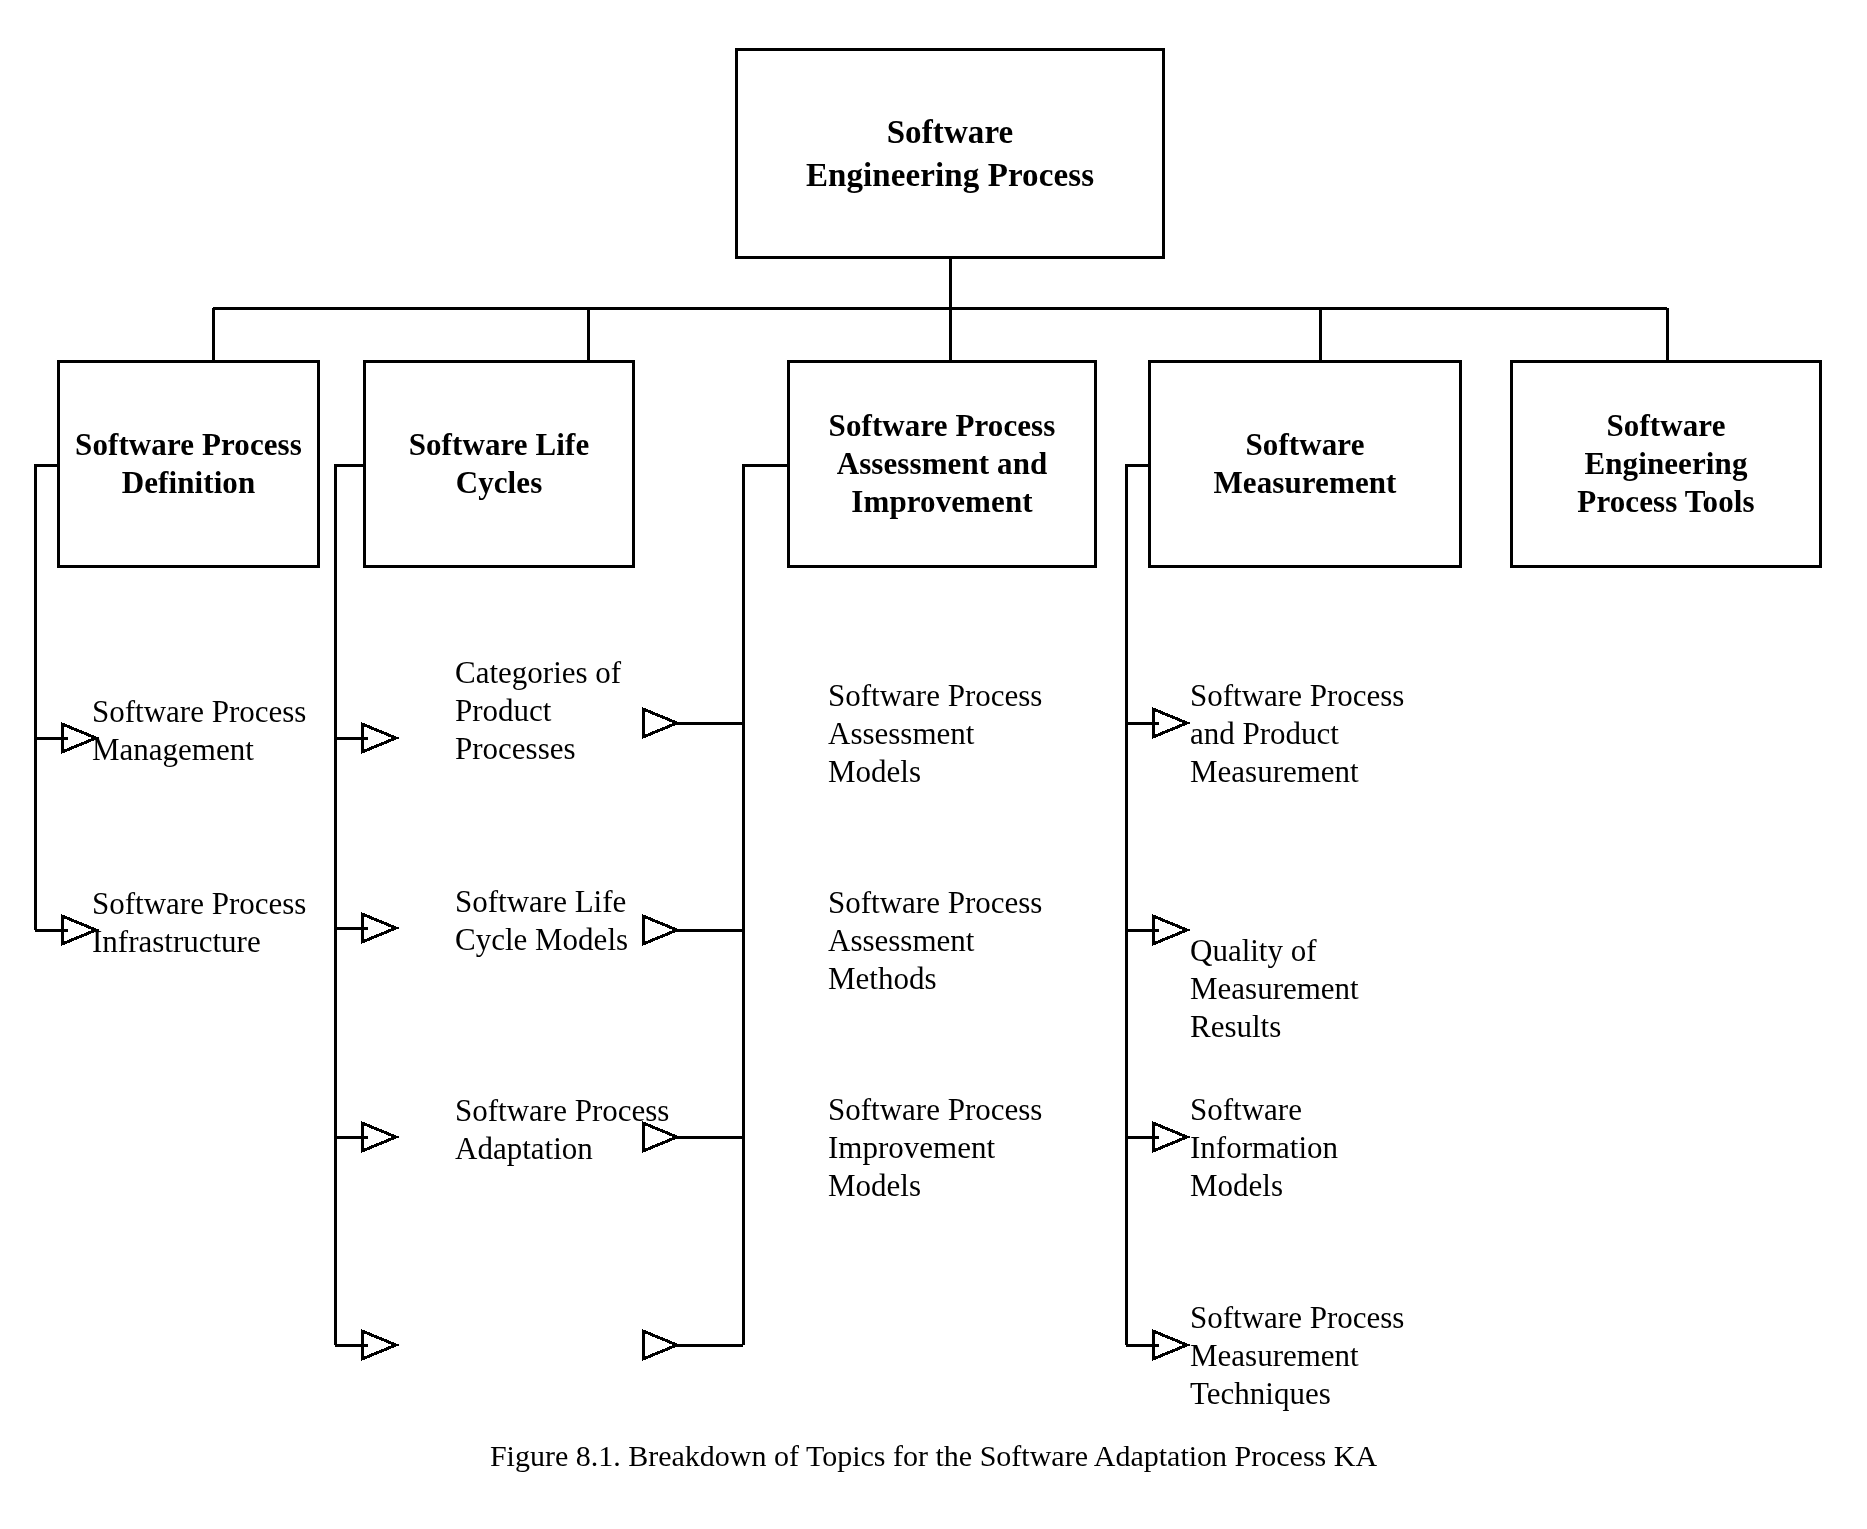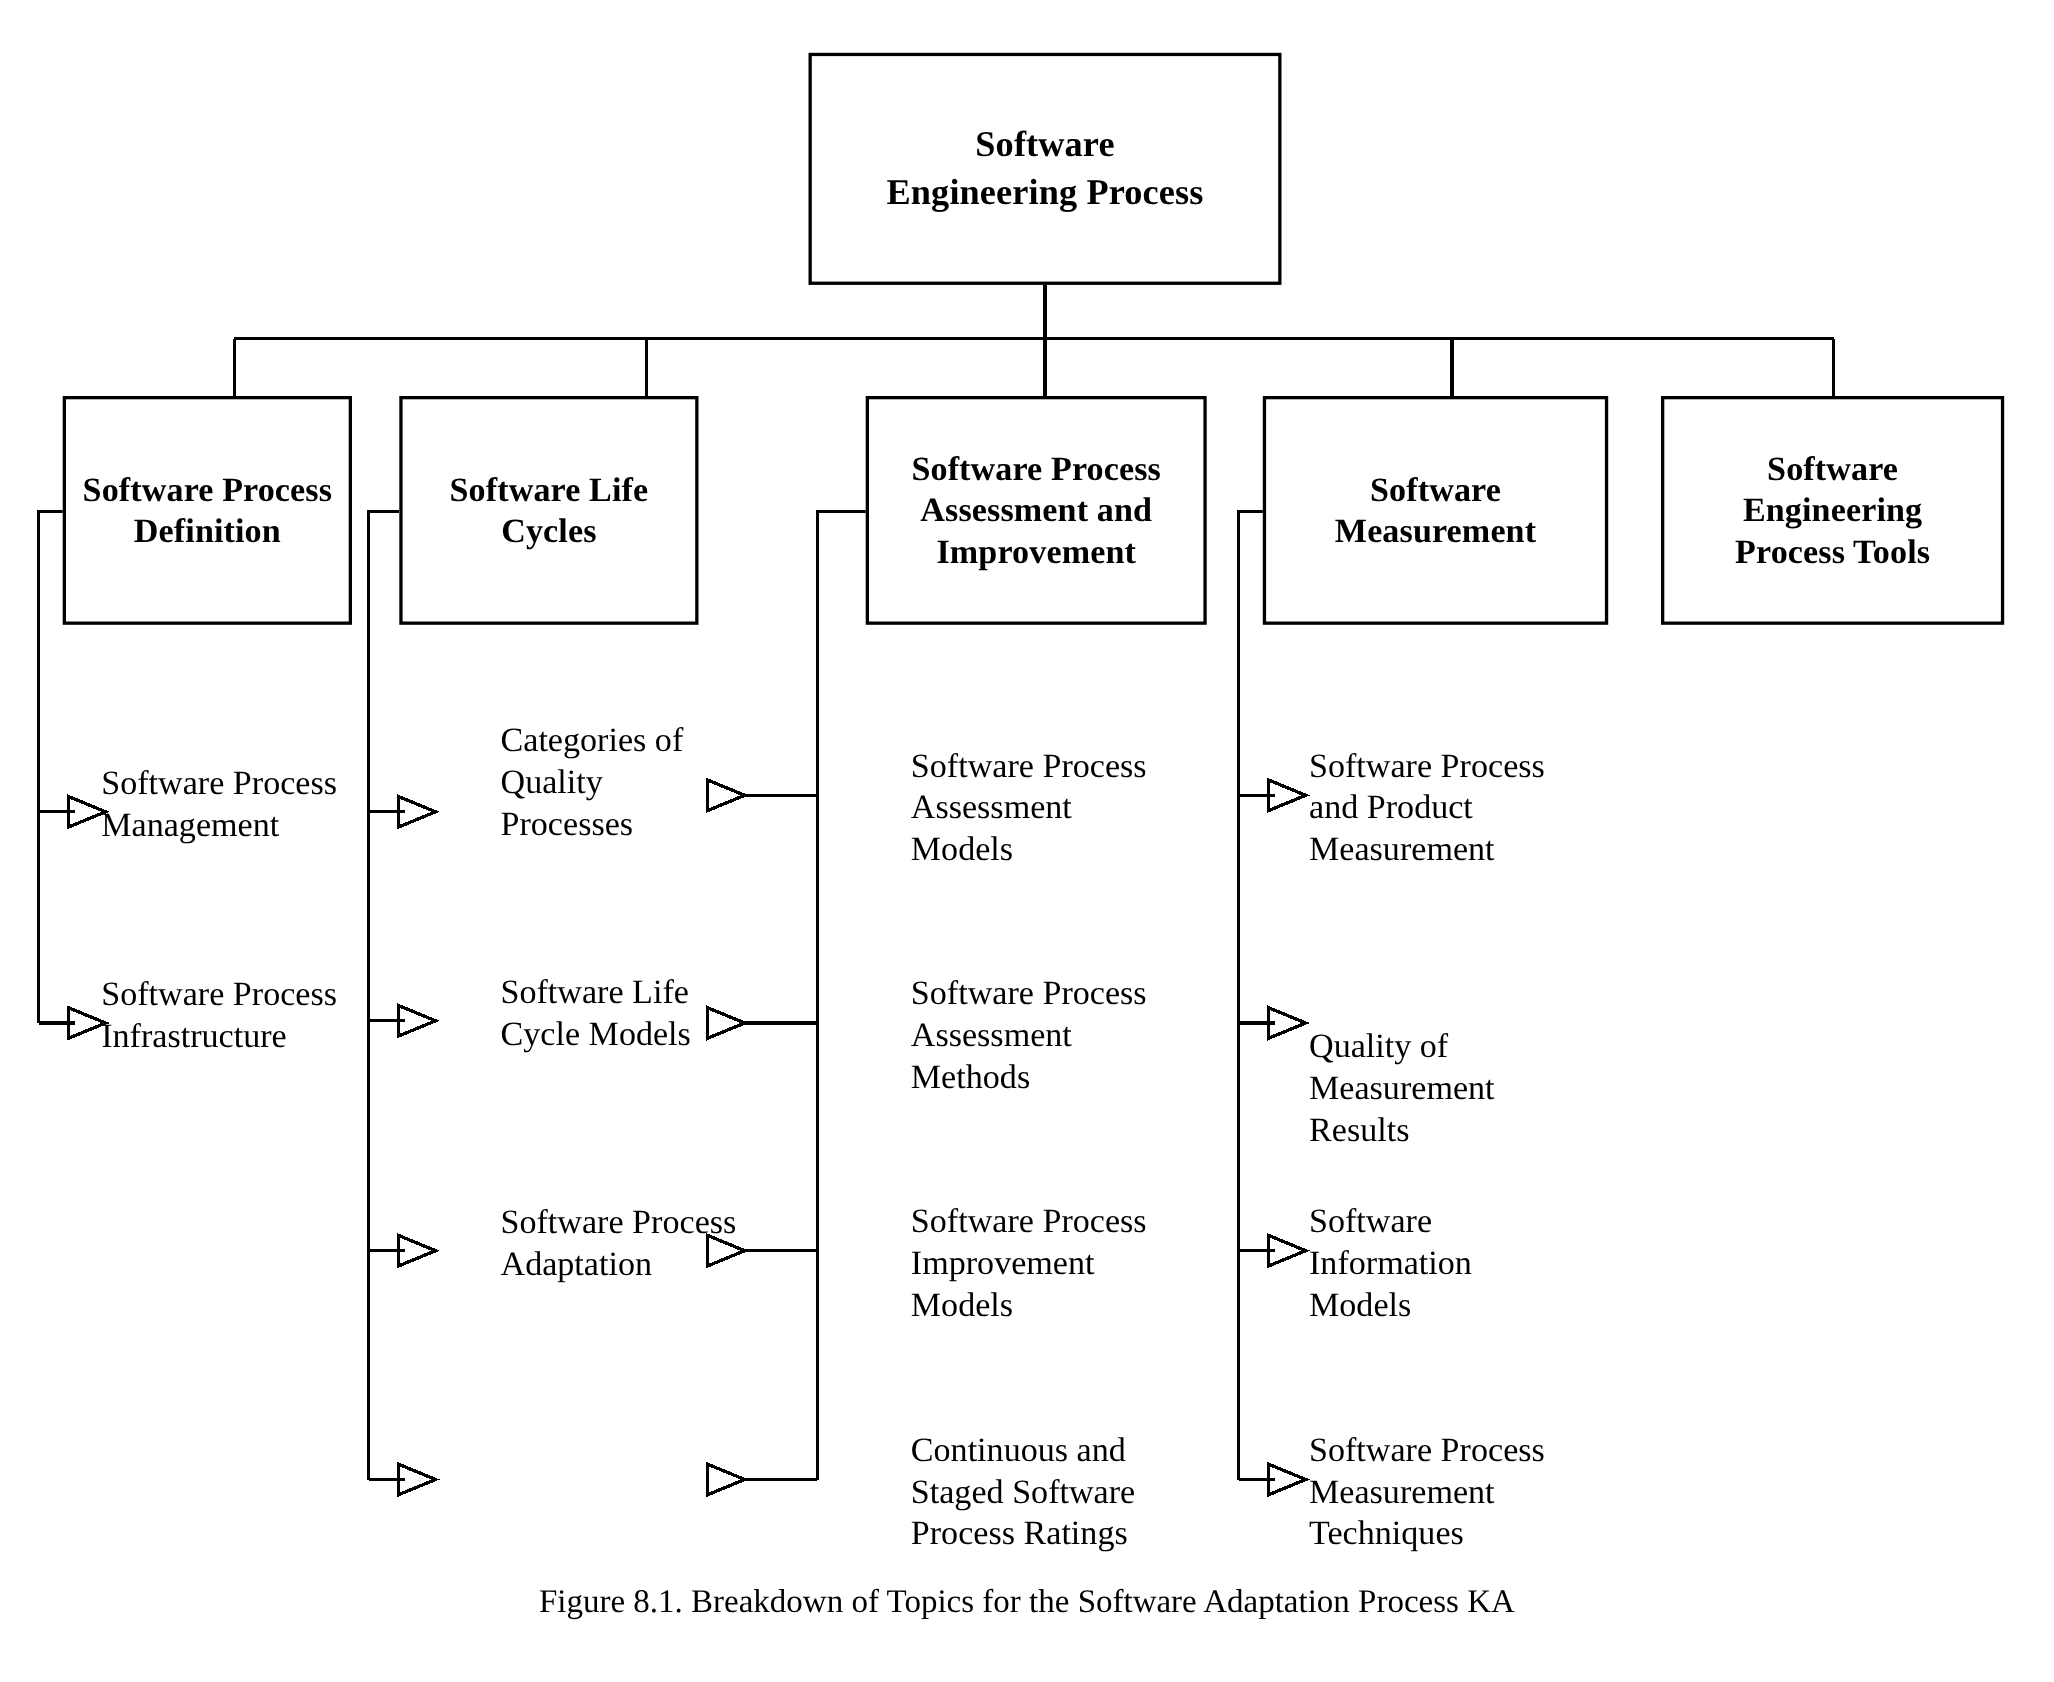--- a/index.html
+++ b/index.html
@@ -152,39 +152,36 @@
 Engineering
 Process Tools</span>
   </div>
 
   <div class="leaf-label" style="left: 92px; top: 693px; width: 270px; white-space: pre-line;">Software Process
 Management</div>
   <div class="leaf-label" style="left: 92px; top: 885px; width: 270px; white-space: pre-line;">Software Process
 Infrastructure</div>
 
   <div class="leaf-label" style="left: 455px; top: 654px; width: 240px; white-space: pre-line;">Categories of
-Quality
+Product
 Processes</div>
   <div class="leaf-label" style="left: 455px; top: 883px; width: 240px; white-space: pre-line;">Software Life
 Cycle Models</div>
   <div class="leaf-label" style="left: 455px; top: 1092px; width: 270px; white-space: pre-line;">Software Process
 Adaptation</div>
 
   <div class="leaf-label" style="left: 828px; top: 677px; width: 280px; white-space: pre-line;">Software Process
 Assessment
 Models</div>
   <div class="leaf-label" style="left: 828px; top: 884px; width: 280px; white-space: pre-line;">Software Process
 Assessment
 Methods</div>
   <div class="leaf-label" style="left: 828px; top: 1091px; width: 280px; white-space: pre-line;">Software Process
 Improvement
 Models</div>
-  <div class="leaf-label" style="left: 828px; top: 1299px; width: 290px; white-space: pre-line;">Continuous and
-Staged Software
-Process Ratings</div>
 
   <div class="leaf-label" style="left: 1190px; top: 677px; width: 280px; white-space: pre-line;">Software Process
 and Product
 Measurement</div>
   <div class="leaf-label" style="left: 1190px; top: 932px; width: 280px; white-space: pre-line;">Quality of
 Measurement
 Results</div>
   <div class="leaf-label" style="left: 1190px; top: 1091px; width: 280px; white-space: pre-line;">Software
 Information
 Models</div>

